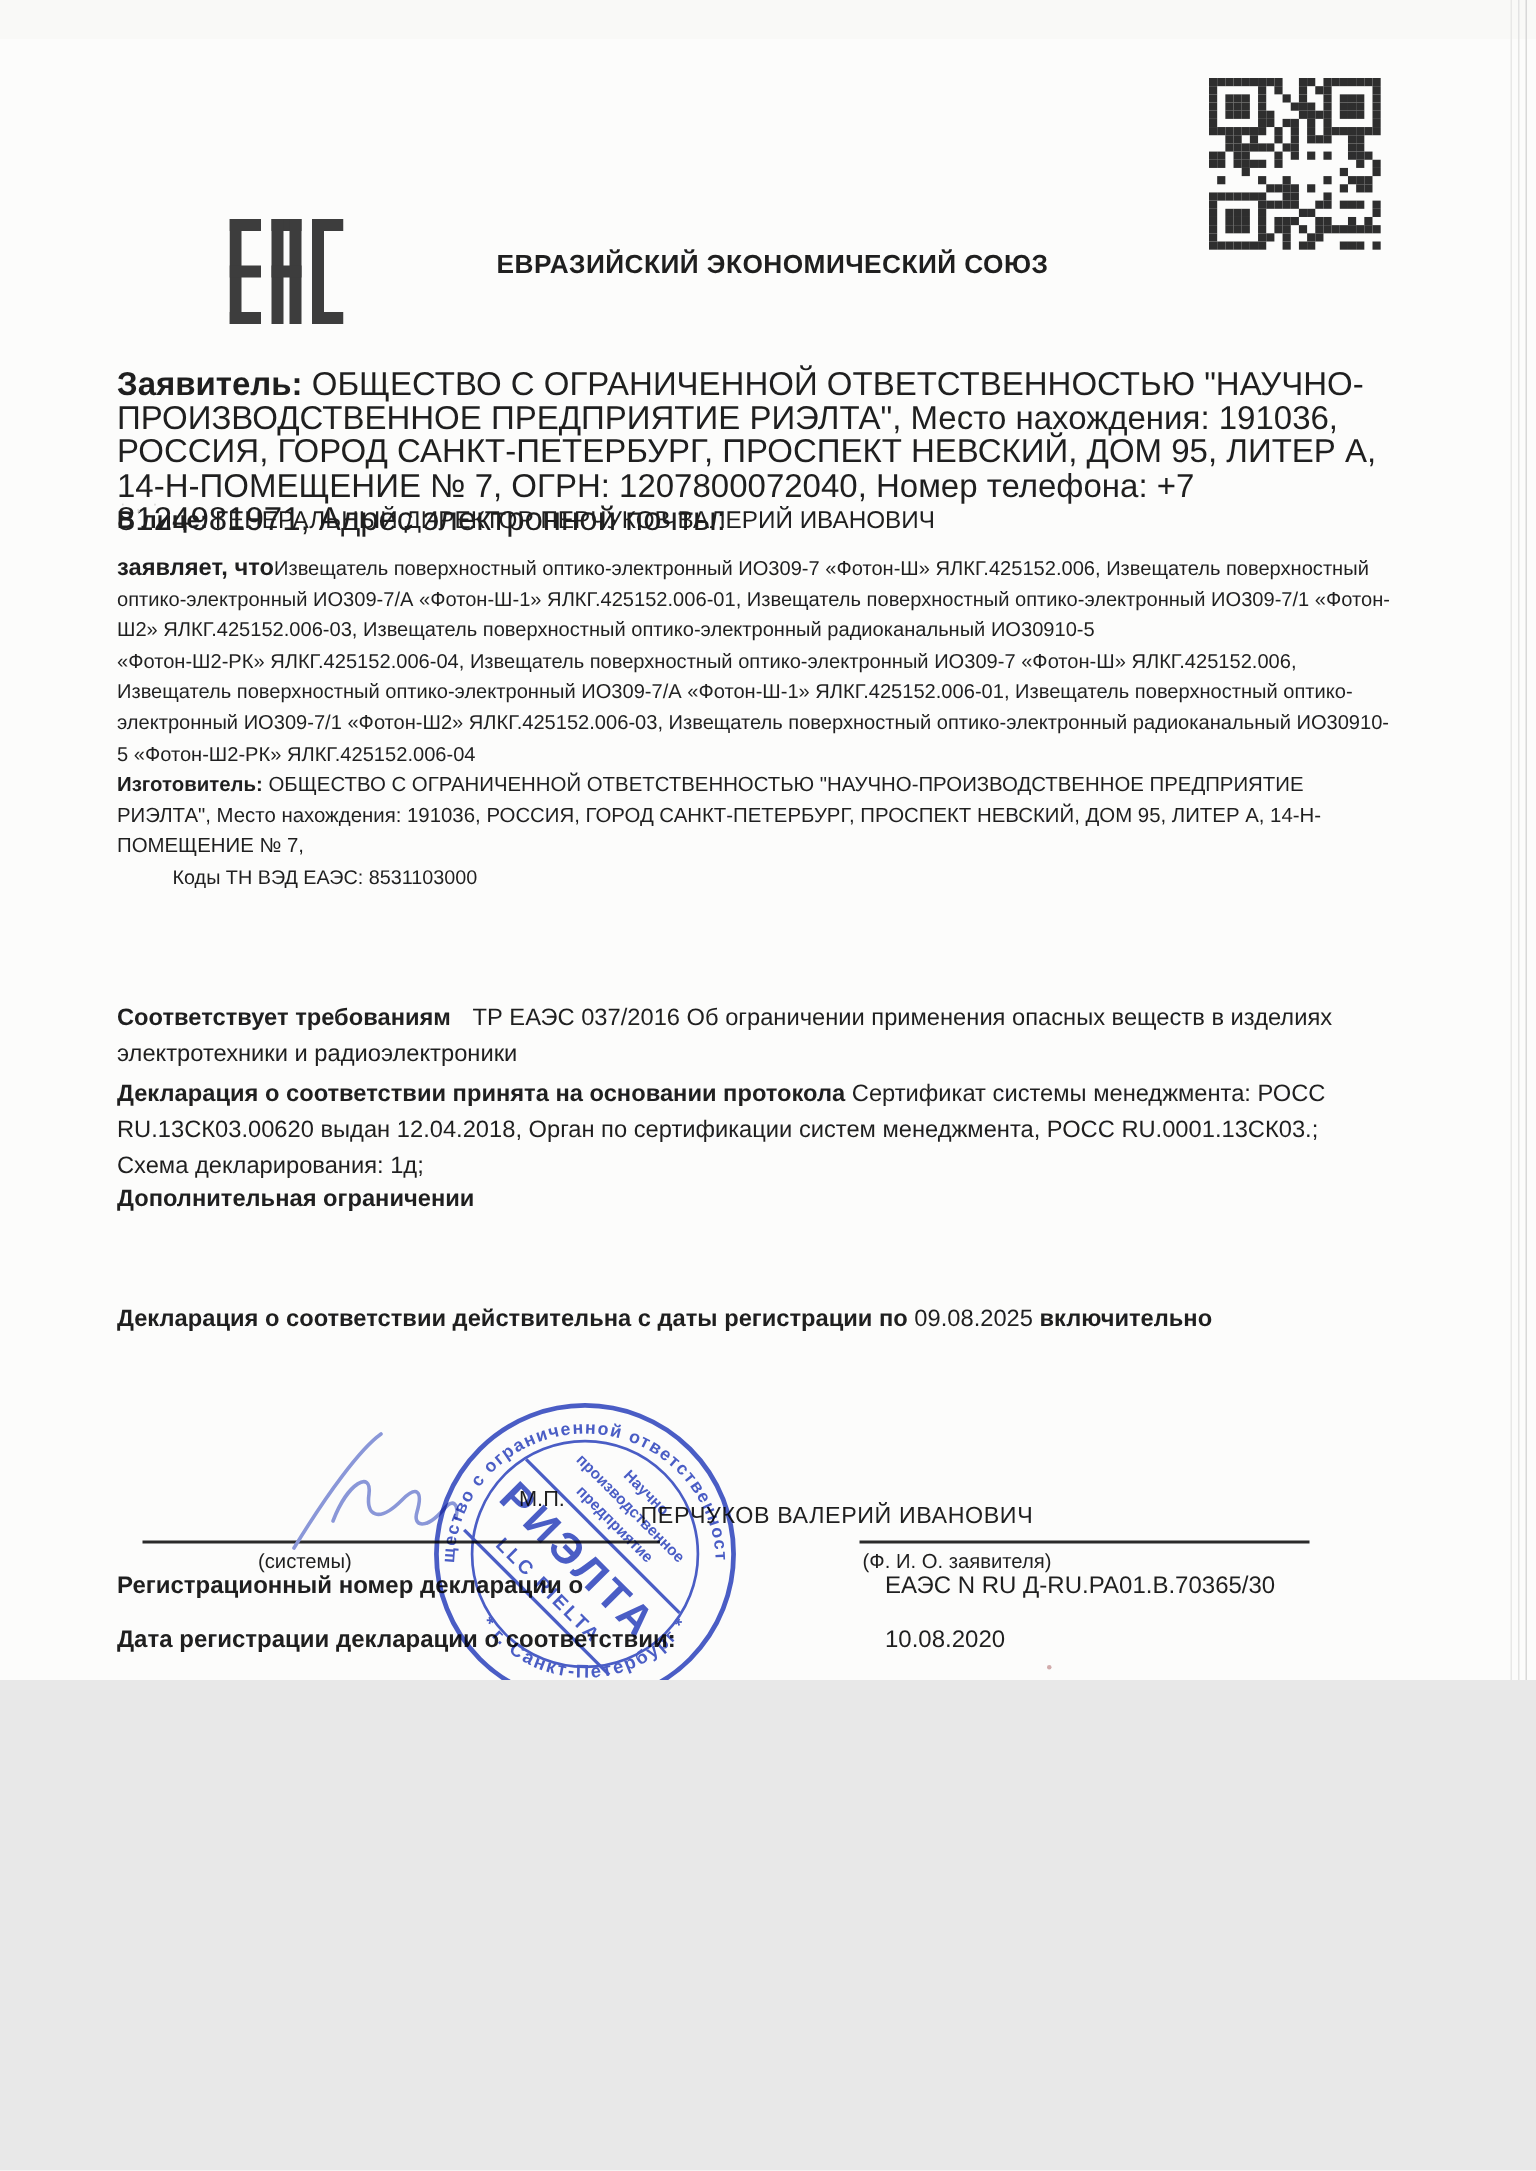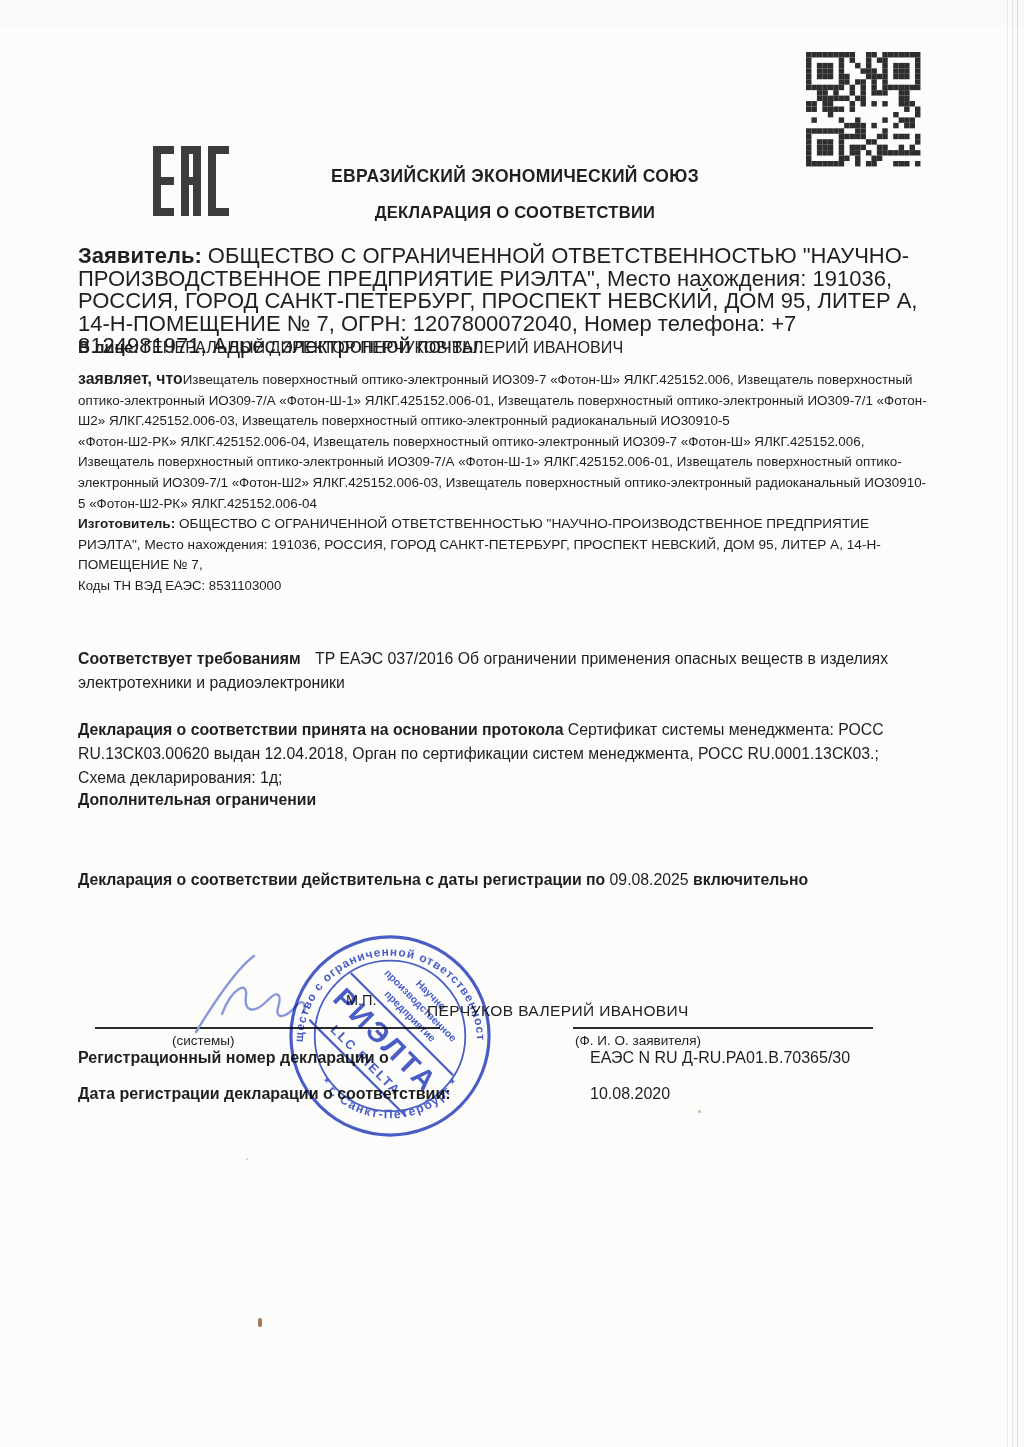--- a/index.html
+++ b/index.html
@@ -2,21 +2,21 @@
 <html><head>
 <meta charset="utf-8">
 <style>
   html,body{margin:0;padding:0;}
   body{
     font-family:"Liberation Sans","DejaVu Sans",sans-serif;
     background:#e8e8e8;
   }
   .page{
     position:relative;
-    width:1024px;height:1447px;
+    width:1024px;height:1120px;
     margin:0 auto;
     background:#fcfcfb;
     overflow:hidden;
     color:#1f1f1f;
   }
   
   .scan-top{position:absolute;left:0;top:0;width:100%;height:26px;background:#f9f9f7;}
   .scan-right{position:absolute;top:0;right:6px;width:1px;height:100%;background:#cfcfcf;opacity:.8;}
   .scan-right2{position:absolute;top:0;right:11px;width:1px;height:100%;background:#dddddd;opacity:.8;}
   .scan-right3{position:absolute;top:0;right:16px;width:1px;height:100%;background:#e6e6e4;opacity:.9;}
@@ -40,22 +40,22 @@
   }
 
   .blk{position:absolute;left:78px;width:848px;}
   .p{margin:0;}
   .lbl{font-weight:bold;}
   .applicant{top:245px;font-size:22px;line-height:22.5px;}
   .inface{top:336px;font-size:16.2px;line-height:22px;}
   .products{top:369px;font-size:13.4px;line-height:20.6px;width:852px;}
   .products .lbl-big{font-size:15.8px;font-weight:bold;}
   .mfr{font-size:13.6px;line-height:20.6px;margin-top:0;}
-  .tnved{font-size:13.2px;line-height:20.6px;}
-  .compliance{top:647px;font-size:15.8px;line-height:24px;}
+  .tnved{font-size:13.2px;line-height:20.6px;margin-left:37px;}
+  .compliance{top:667px;font-size:15.8px;line-height:24px;}
   .compliance .lbl{padding-right:10px;}
   .basis{top:718px;font-size:15.8px;line-height:24px;}
   .addinfo{top:791px;font-size:15.8px;font-weight:bold;}
   .validity{top:868px;font-size:15.8px;line-height:24px;font-weight:bold;}
   .validity .reg{font-weight:normal;}
   .signature-svg{position:absolute;left:178px;top:952px;width:195px;height:85px;}
   .stamp{position:absolute;left:286px;top:932px;width:208px;height:208px;mix-blend-mode:multiply;opacity:.92;}
   .mp{position:absolute;left:346px;top:992px;font-size:14.5px;}
   .fio-name{position:absolute;left:427px;top:1002px;font-size:15.5px;letter-spacing:.4px;}
   .line{position:absolute;height:2px;background:#2a2a2a;top:1027px;}
@@ -322,21 +322,20 @@
       <rect x="40" y="0" width="8" height="70"></rect>
       <rect x="28" y="31" width="20" height="8"></rect>
 
       <rect x="55" y="0" width="8" height="70"></rect>
       <rect x="55" y="0" width="21" height="8"></rect>
       <rect x="55" y="62" width="21" height="8"></rect>
     </g>
   </svg>
 
   <div class="h-union"><span>ЕВРАЗИЙСКИЙ ЭКОНОМИЧЕСКИЙ СОЮЗ</span></div>
-  <div class="h-decl"><span>ДЕКЛАРАЦИЯ О СООТВЕТСТВИИ</span></div>
 
   <div class="blk applicant">
     <p class="p"><span class="lbl">Заявитель:</span><span> ОБЩЕСТВО С ОГРАНИЧЕННОЙ ОТВЕТСТВЕННОСТЬЮ "НАУЧНО-ПРОИЗВОДСТВЕННОЕ ПРЕДПРИЯТИЕ РИЭЛТА", Место нахождения: 191036, РОССИЯ, ГОРОД САНКТ-ПЕТЕРБУРГ, ПРОСПЕКТ НЕВСКИЙ, ДОМ 95, ЛИТЕР А, 14-Н-ПОМЕЩЕНИЕ № 7, ОГРН: 1207800072040, Номер телефона: +7 8124981971, Адрес электронной почты:</span></p>
   </div>
   <div class="erased-email">· ¸ ·</div>
 
   <div class="blk inface">
     <p class="p"><span class="lbl">В лице:</span><span> ГЕНЕРАЛЬНЫЙ ДИРЕКТОР ПЕРЧУКОВ ВАЛЕРИЙ ИВАНОВИЧ</span></p>
   </div>
 

